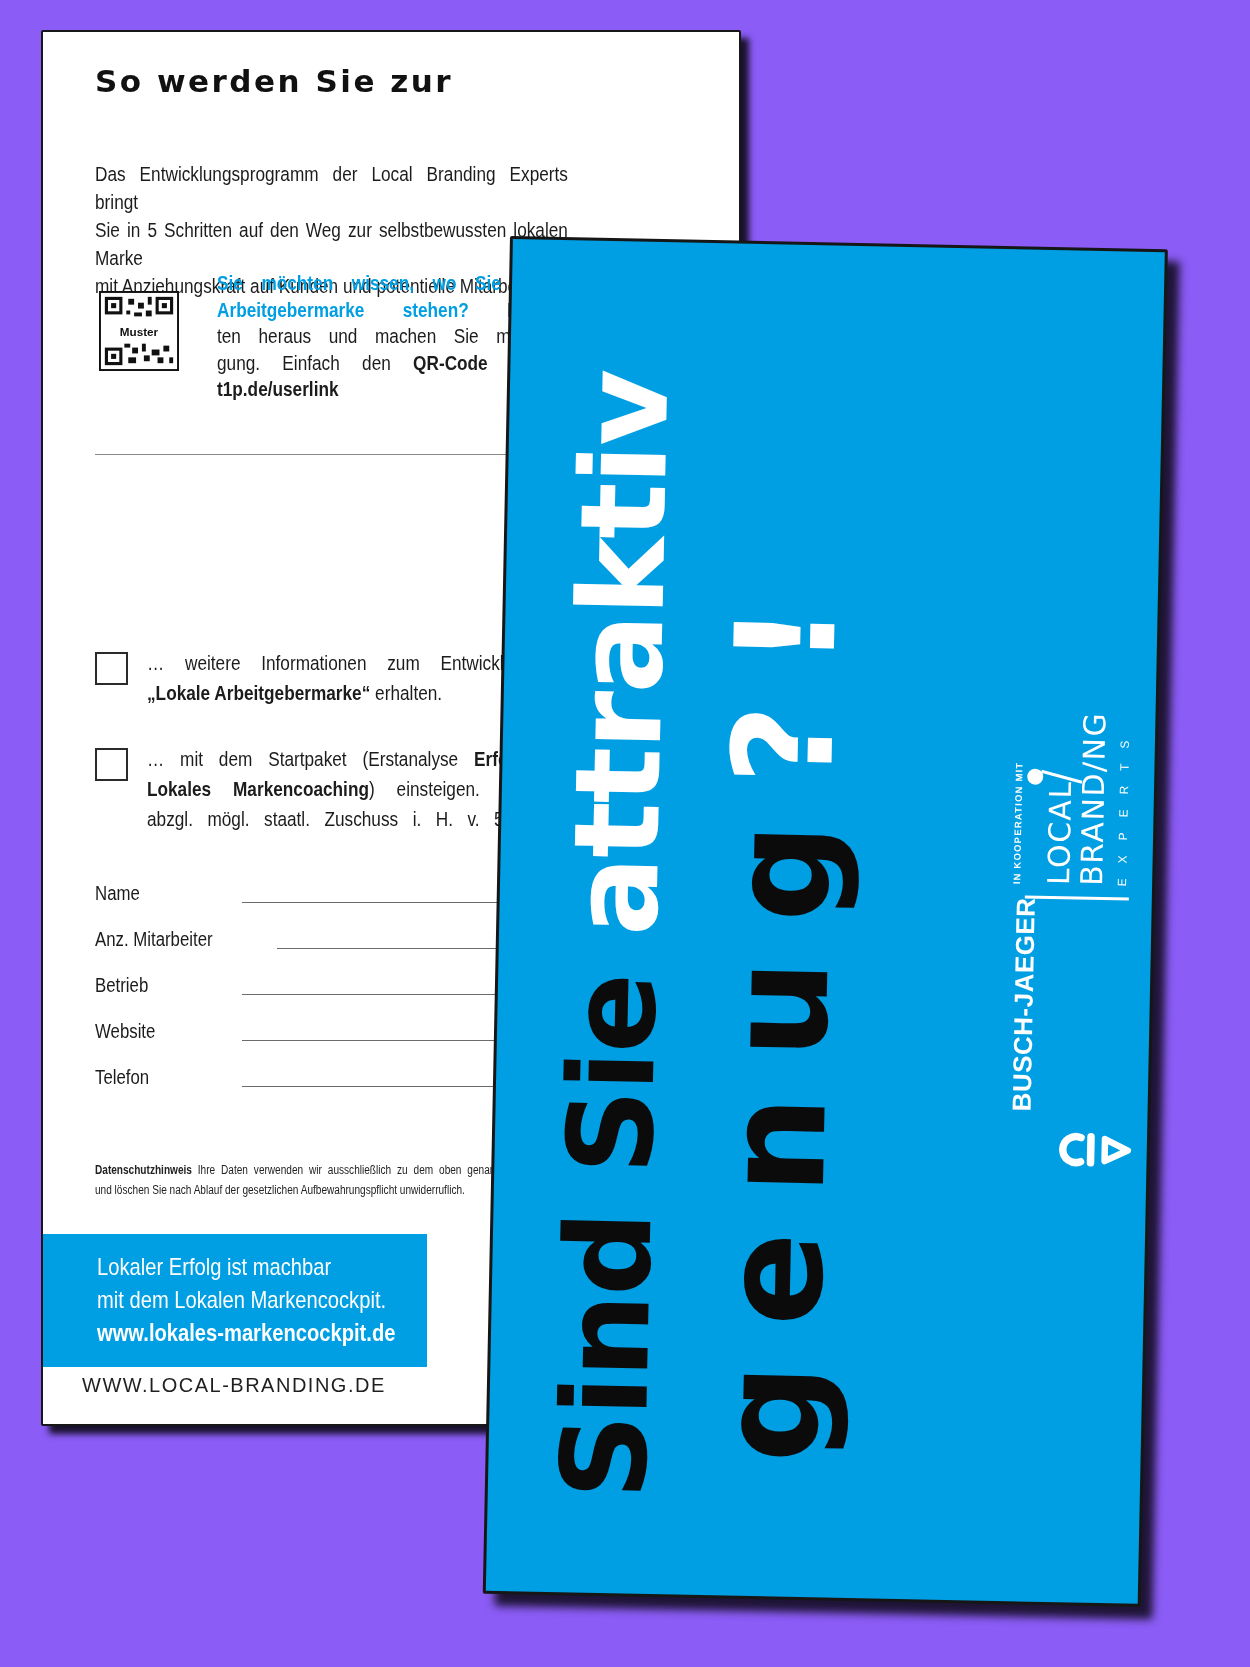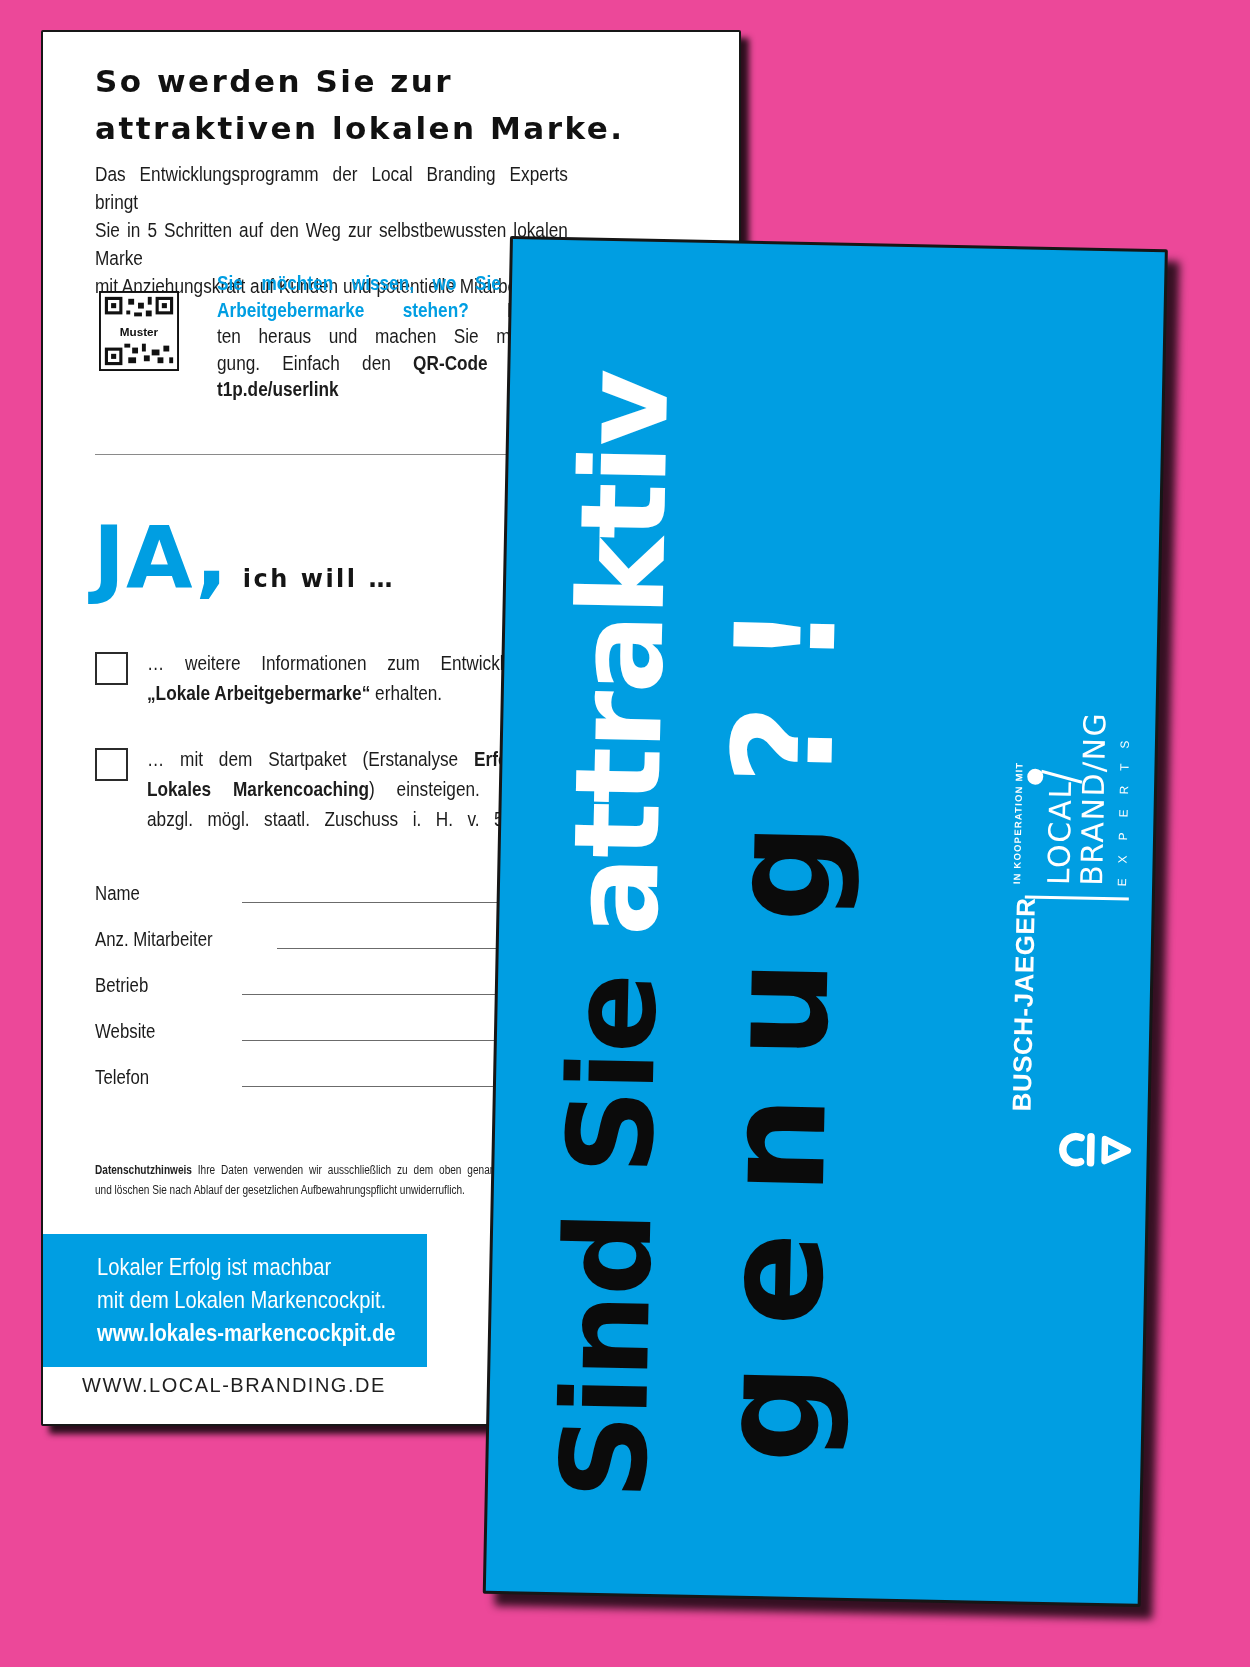--- a/index.html
+++ b/index.html
@@ -1,16 +1,16 @@
 <!DOCTYPE html>
 <html><head>
 <meta charset="utf-8">
 <style>
   html,body{margin:0;padding:0;background:#ffffff;}
-  .canvas{position:relative;width:1250px;height:1667px;overflow:hidden;background:#ec4899;
+  .canvas{position:relative;width:1250px;height:1667px;overflow:hidden;background:#8b5cf6;
           font-family:"Liberation Sans",sans-serif;color:#1a1a1a;}
 
   
   .back-page{position:absolute;left:41px;top:30px;width:696px;height:1392px;background:#fff;
              border:2px solid #171717;border-radius:2px;box-shadow:8px 8px 6px rgba(0,0,0,.82);z-index:1;}
   .h1{position:absolute;left:52px;top:26px;font-family:"DejaVu Sans",sans-serif;font-weight:bold;
       font-size:31px;letter-spacing:2.5px;line-height:47px;color:#111;}
   .cnd{transform:scaleX(.84);transform-origin:0 0;}
   .jl{text-align:justify;text-align-last:justify;}
   .intro{position:absolute;left:52px;top:128px;width:563px;font-size:20.5px;line-height:28px;color:#1c1c1c;}
@@ -64,21 +64,20 @@
 </style>
 </head>
 <body>
 
 <div class="canvas">
 
   <div class="back-page">
 
     <div class="h1">
       <div>So werden Sie zur</div>
-      <div>attraktiven lokalen Marke.</div>
     </div>
 
     <div class="intro cnd">
       <div class="jl">Das Entwicklungsprogramm der Local Branding Experts bringt</div>
       <div class="jl">Sie in 5 Schritten auf den Weg zur selbstbewussten lokalen Marke</div>
       <div>mit Anziehungskraft auf Kunden und potentielle Mitarbeiter.</div>
     </div>
 
     <div class="qr-row">
       <div class="qr-box">
@@ -122,24 +121,20 @@
         <div class="jl blue-b">Sie möchten wissen, wo Sie scho</div>
         <div class="jl"><span class="blue-b">Arbeitgebermarke stehen?</span><span> Finden</span></div>
         <div class="jl">ten heraus und machen Sie mit bei</div>
         <div class="jl"><span>gung. Einfach den </span><span class="b">QR-Code scann</span></div>
         <div class="b">t1p.de/userlink</div>
       </div>
     </div>
 
     <div class="rule"></div>
 
-    <div class="ja-row">
-      <span class="ja-big">JA,</span>
-      <span class="ja-rest">ich will …</span>
-    </div>
 
     <div class="cb cb1">
       <div class="cb-box"></div>
       <div class="cb-text cnd">
         <div class="jl">… weitere Informationen zum Entwicklu</div>
         <div><span class="b">„Lokale Arbeitgebermarke“</span><span> erhalten.</span></div>
       </div>
     </div>
 
     <div class="cb cb2">

